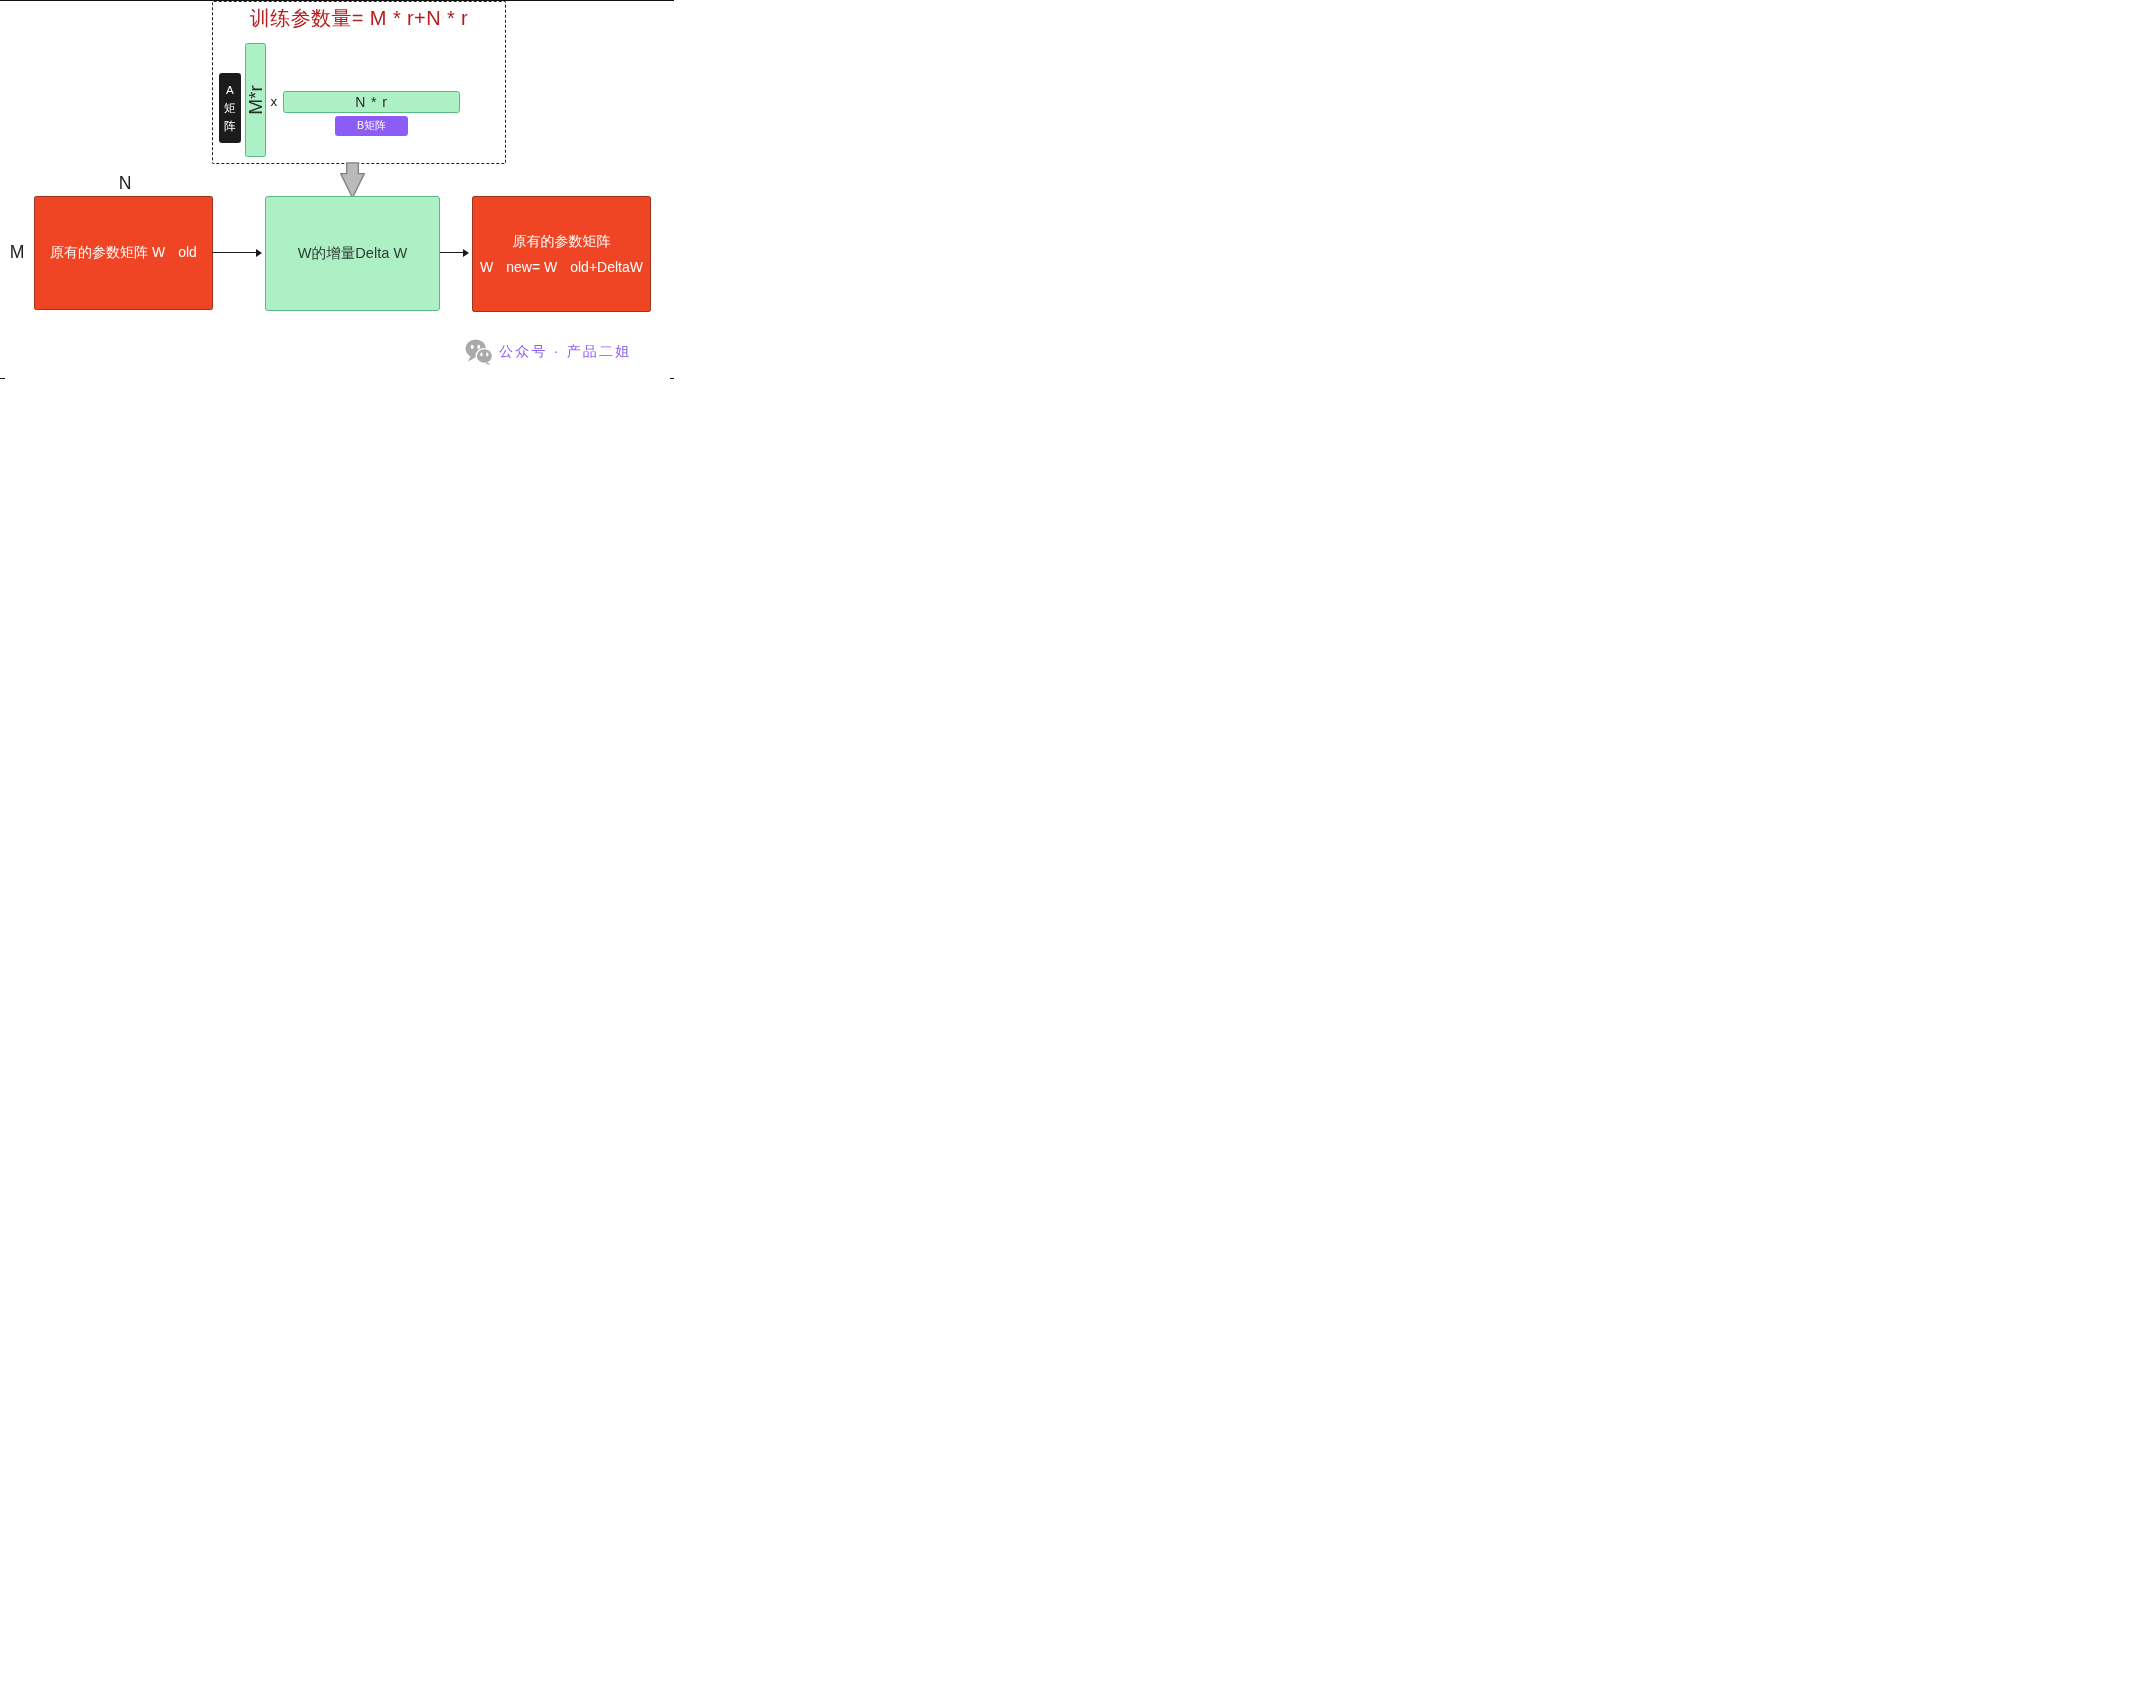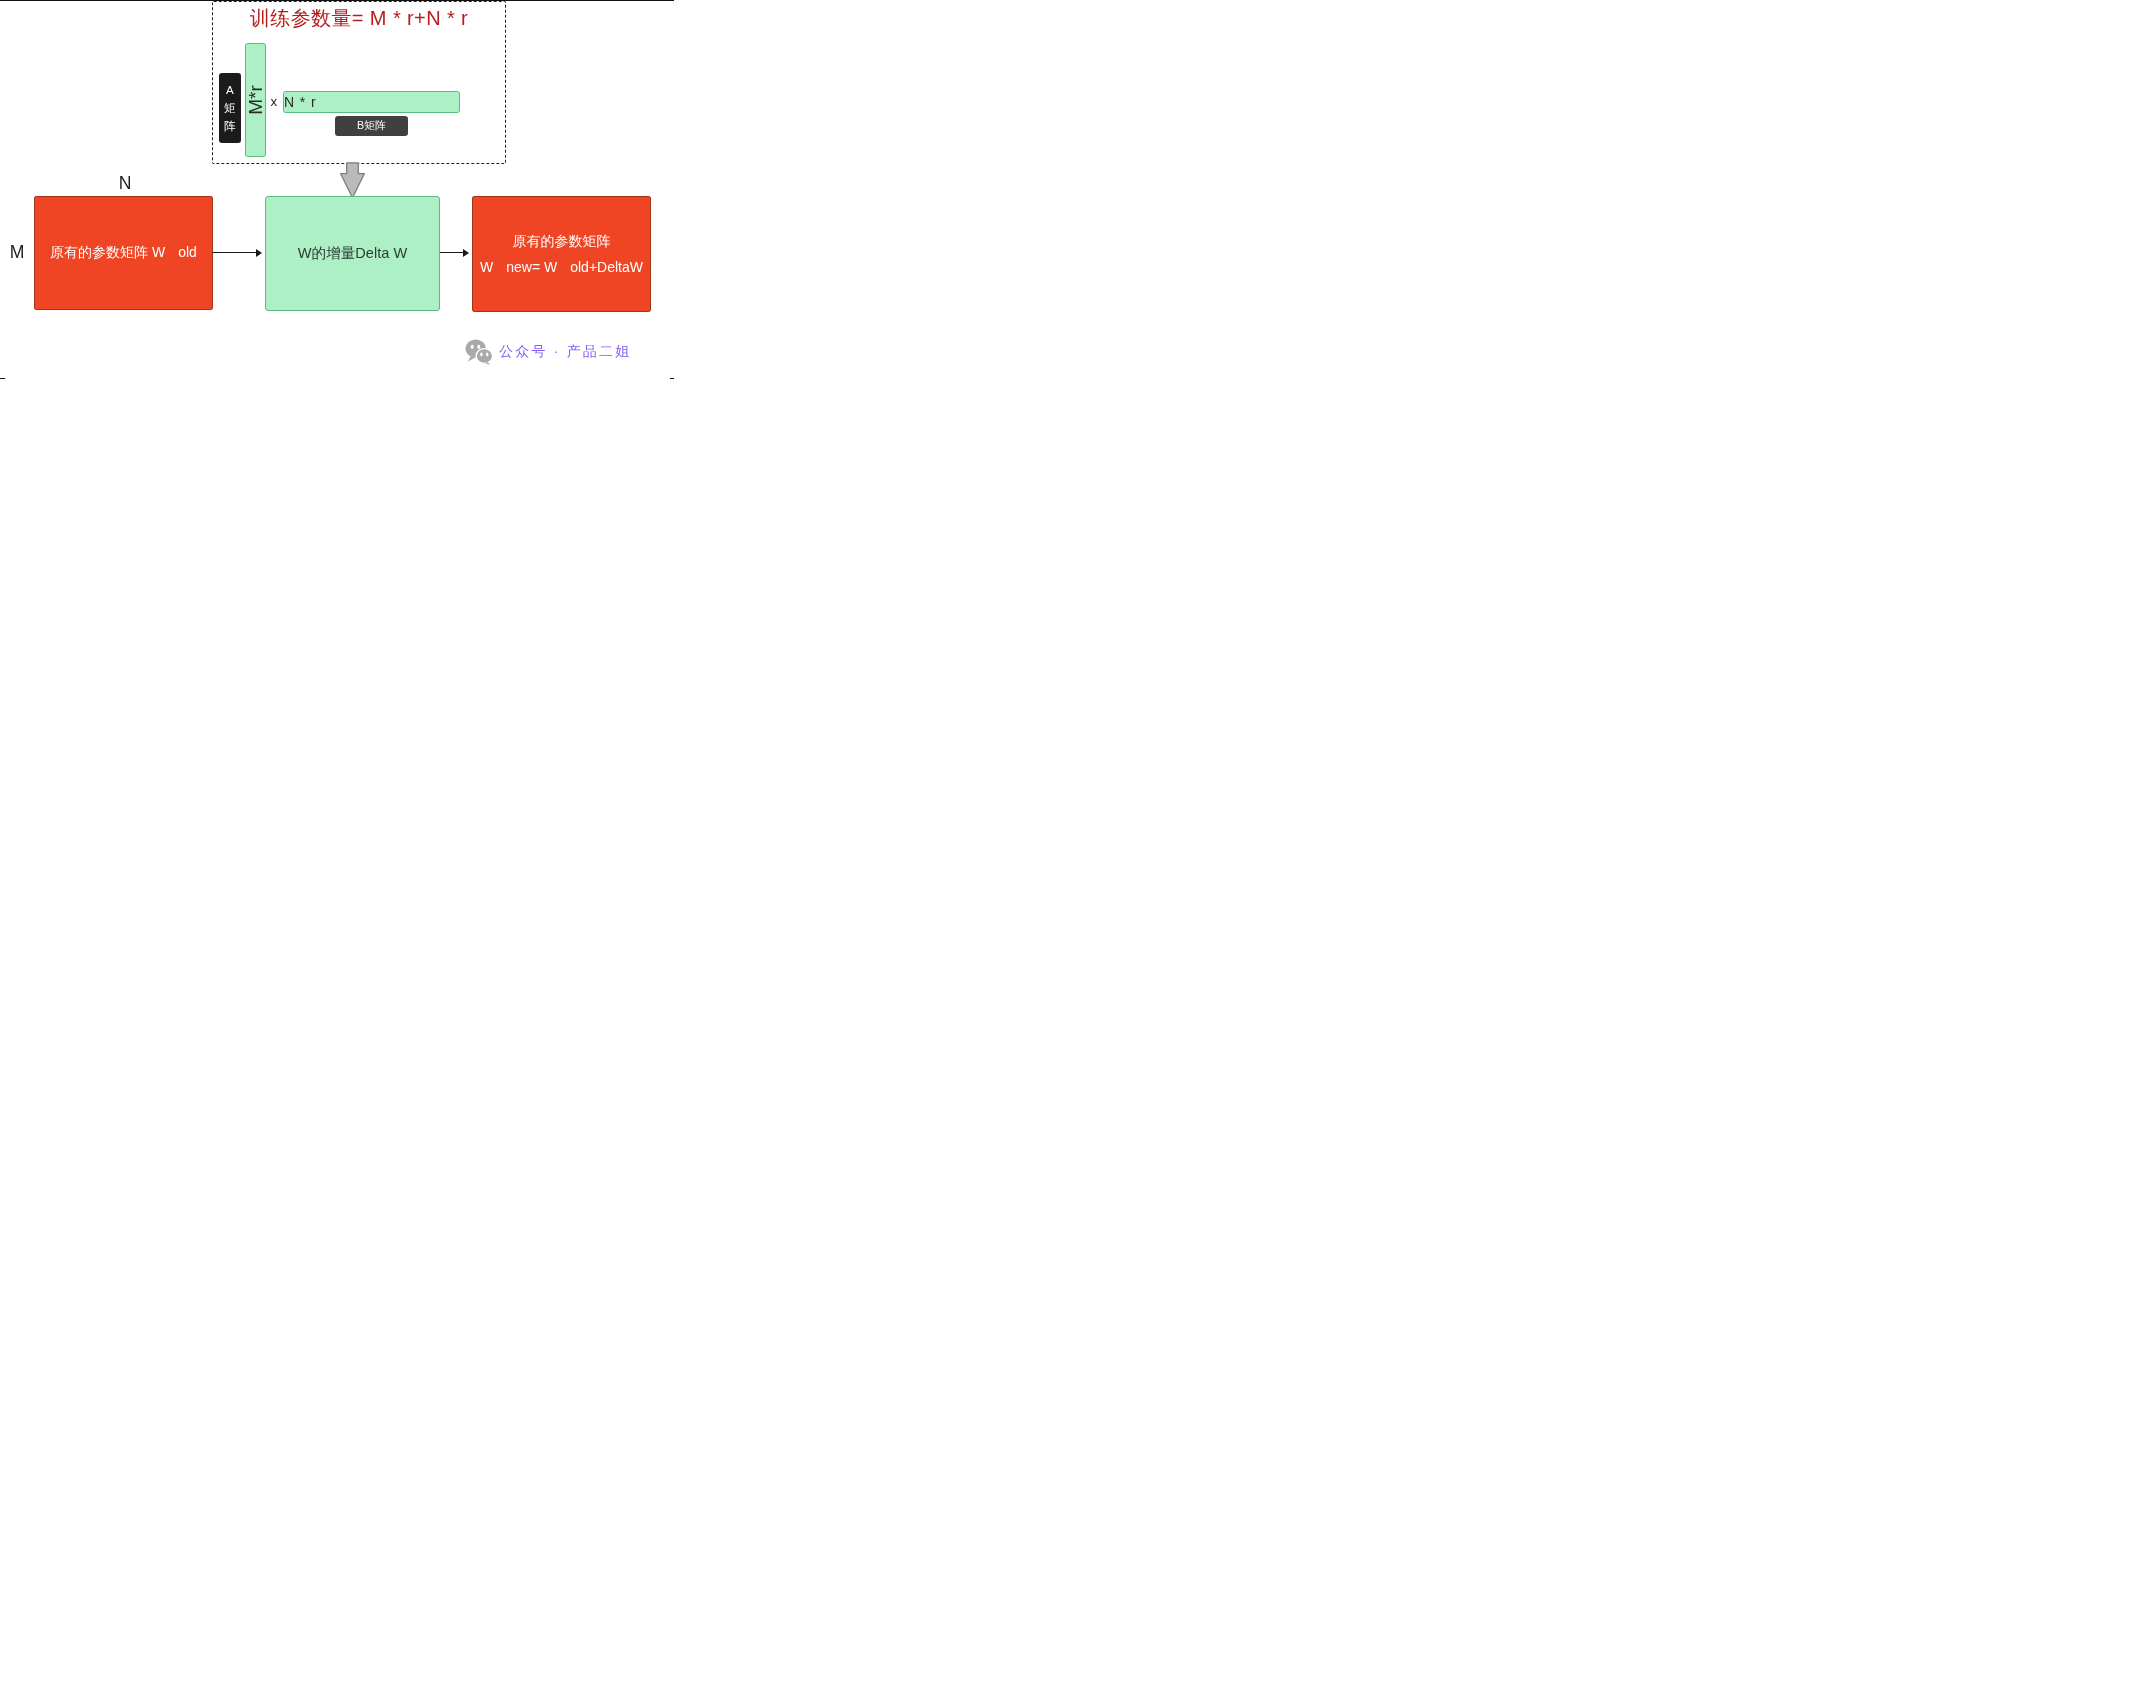--- a/index.html
+++ b/index.html
@@ -32,26 +32,26 @@
     transform:translate(-50%,-50%) rotate(-90deg);
     font-size:19px;font-weight:500;color:#2b2b2b;white-space:nowrap;
   }
   .x-symbol{
     position:absolute;left:54px;top:92px;width:13.8px;text-align:center;
     font-size:13.3px;font-weight:500;color:#242424;
   }
   .hbar{
     position:absolute;left:70px;top:89px;width:175px;height:20px;
     background:#aef0c6;border:0.9px solid #58bb80;border-radius:2.6px;
-    display:flex;align-items:center;
+    display:flex;align-items:center;justify-content:center;
     font-size:14px;font-weight:500;color:#2b2b2b;letter-spacing:0.9px;
   }
   .b-box{
     position:absolute;left:122px;top:114px;width:73px;height:20px;
-    background:#404040;border-radius:3px;color:#ffffff;
+    background:#8b5cf6;border-radius:3px;color:#ffffff;
     display:flex;align-items:center;justify-content:center;font-size:10.8px;
   }
 
   
   .down-arrow{position:absolute;left:339px;top:162px;width:27px;height:37px;}
 
   
   .dim-label{position:absolute;font-size:17.6px;color:#1e1e1e;text-align:center;width:24px;}
   .matrix-box{
     position:absolute;top:196px;height:114px;box-sizing:border-box;

